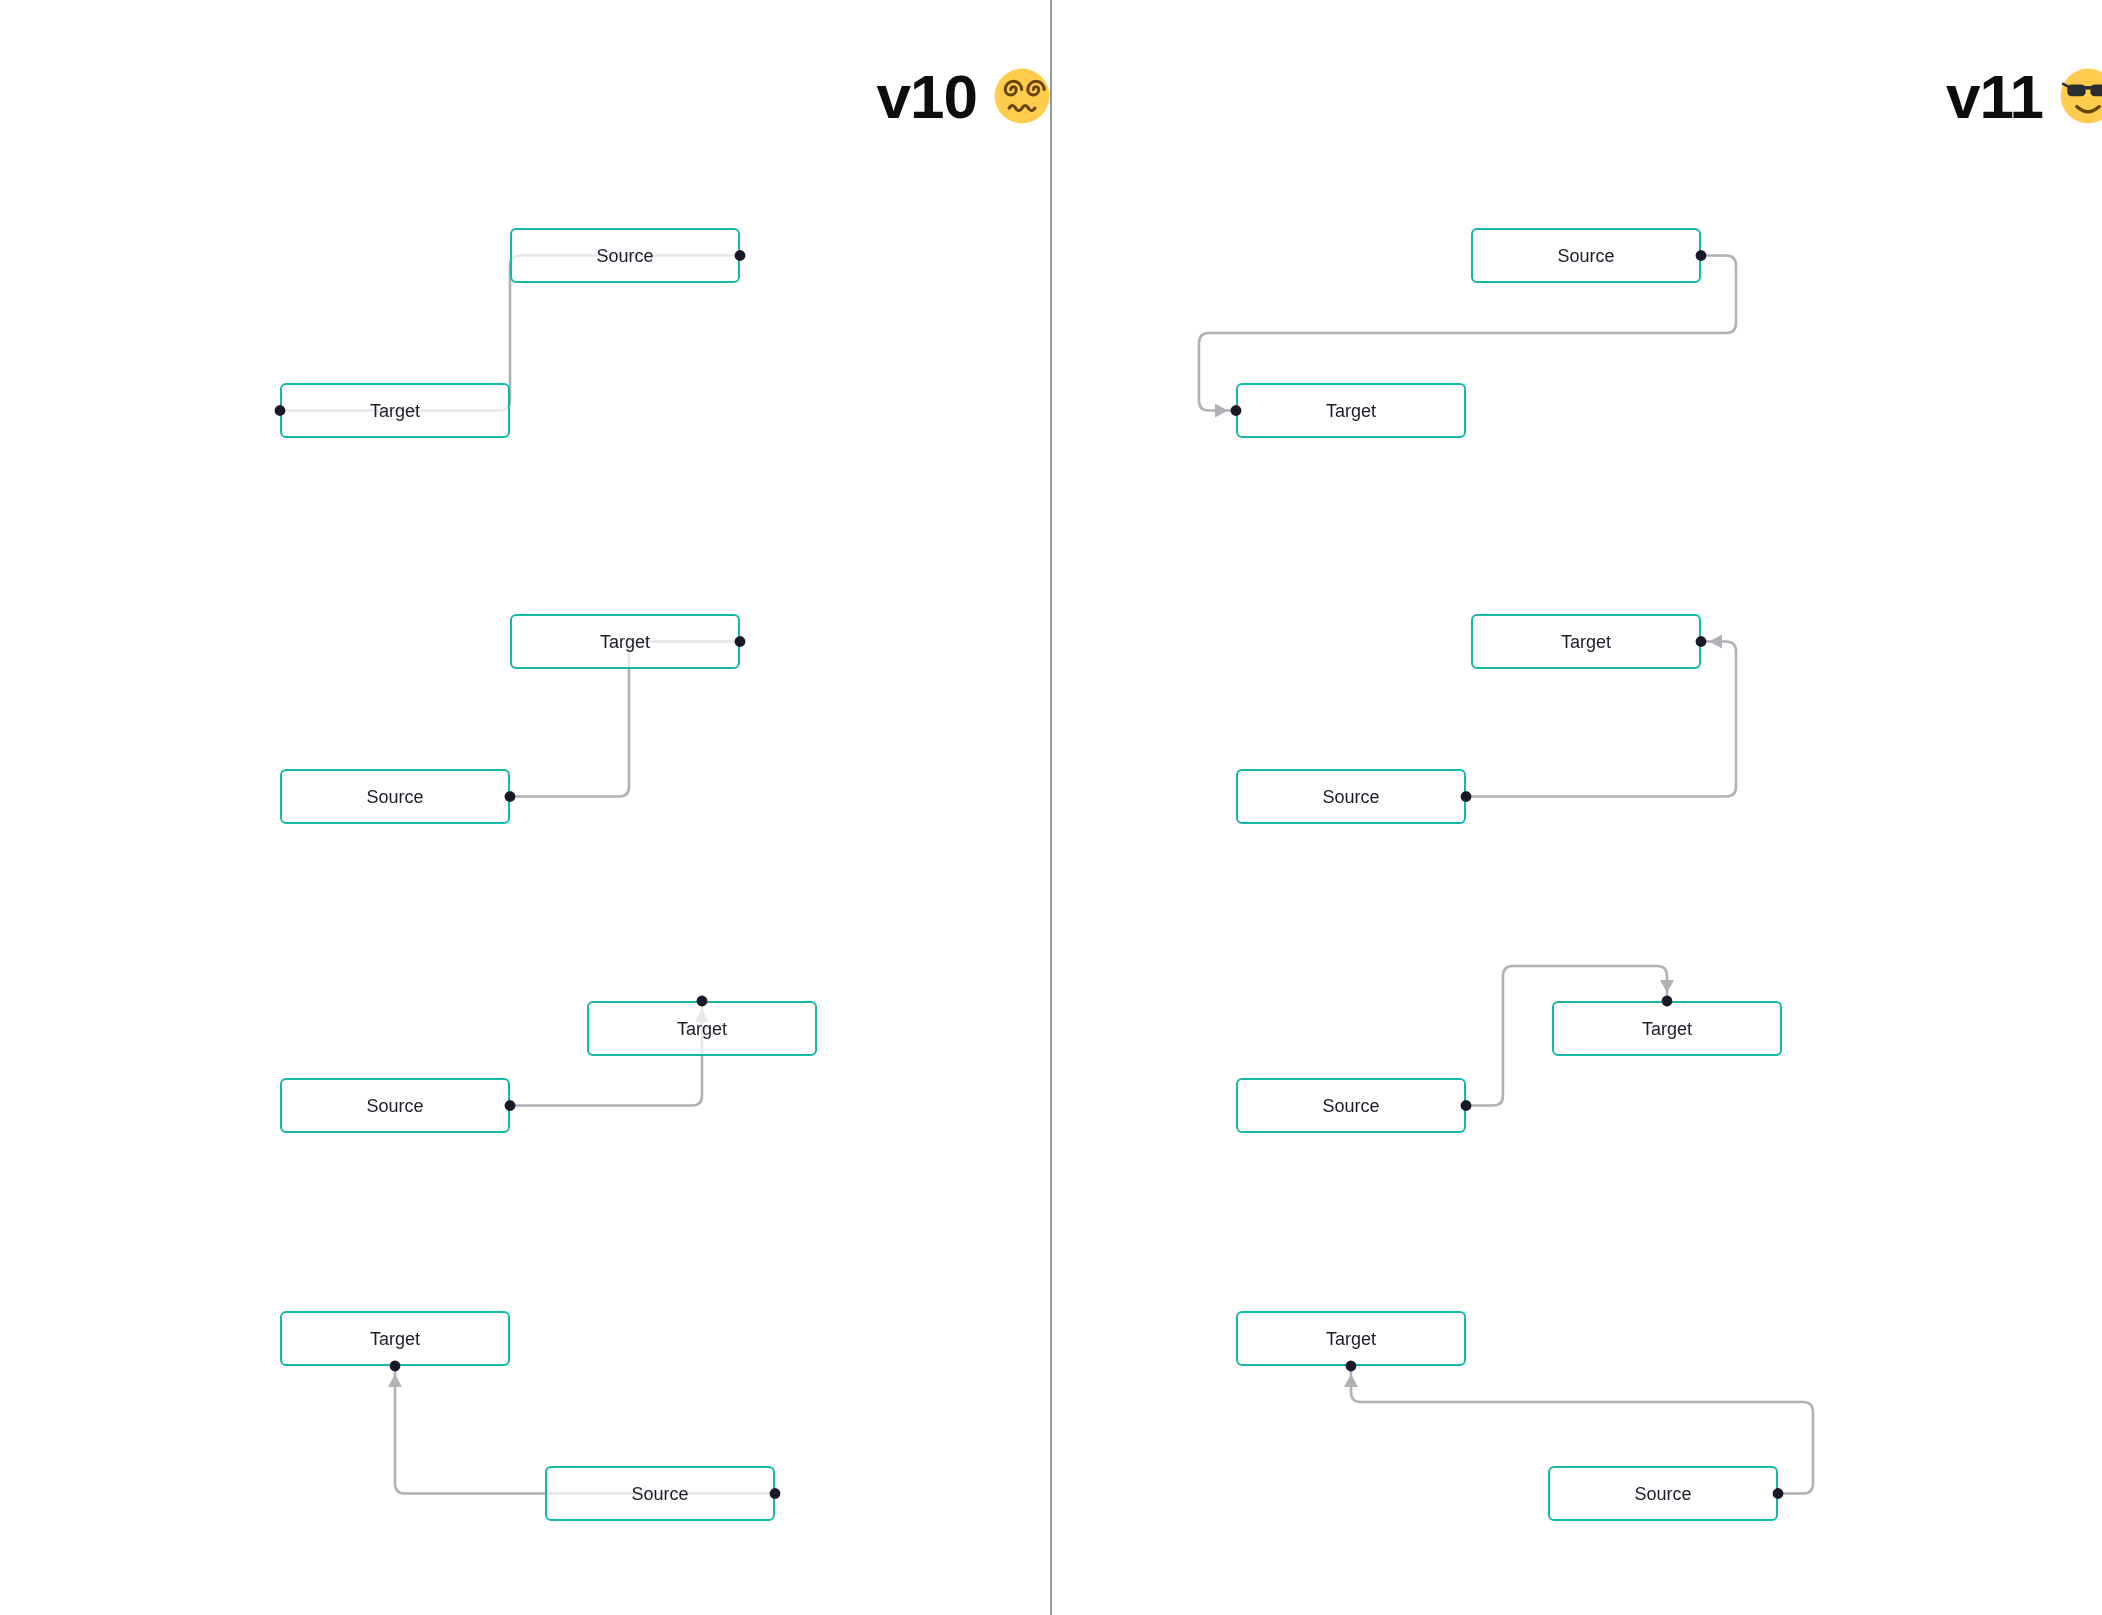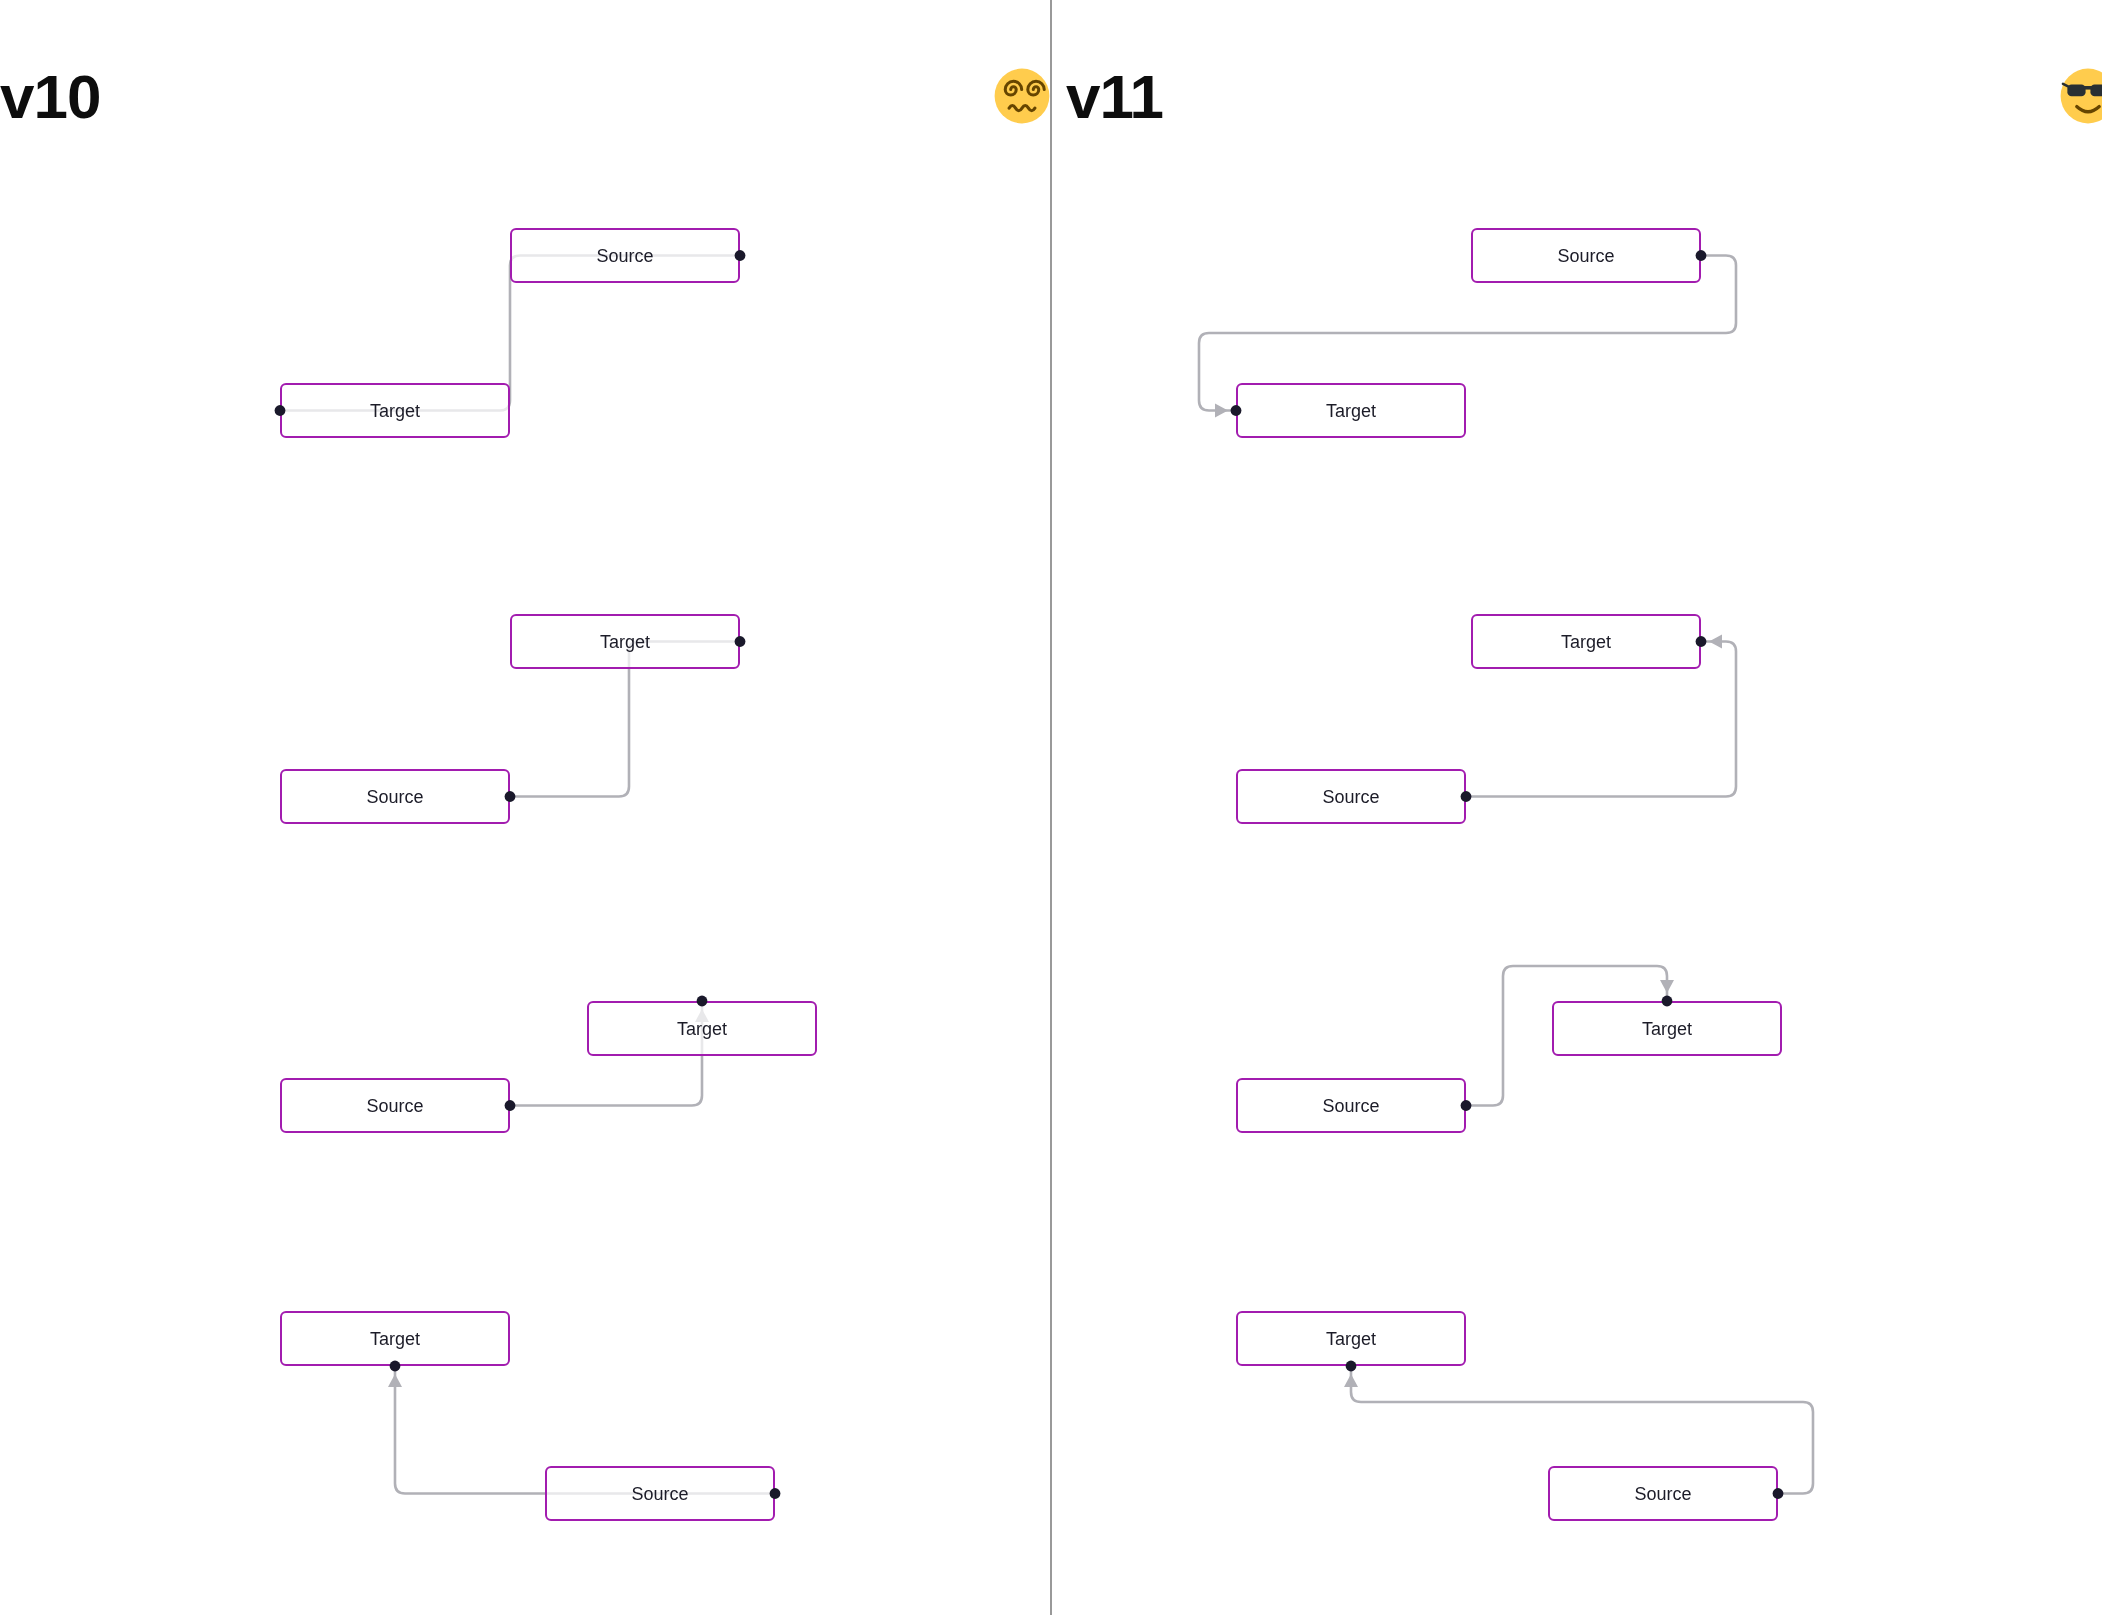--- a/index.html
+++ b/index.html
@@ -11,41 +11,41 @@
   }
   #canvas { position: relative; width: 2102px; height: 1615px; background: #ffffff; }
 
   #divider {
     position: absolute; top: 0; bottom: 0; width: 2px;
     background: #999999; z-index: 0;
   }
 
   .panel-title {
     position: absolute; top: 58px; height: 76px; width: 1051px;
-    display: flex; align-items: center; justify-content: space-between;
+    display: flex; align-items: center; justify-content: flex-end;
     gap: 16px; z-index: 4;
   }
   .panel-title .title-text {
     font-size: 62px; font-weight: 700; color: #0d0d0d; letter-spacing: -1px;
   }
   .panel-title svg.emoji { width: 58px; height: 58px; }
   #title-left  { left: 0; }
   #title-right { left: 1051px; margin-left: 15px; }
 
   svg.layer { position: absolute; left: 0; top: 0; z-index: 1; pointer-events: none; }
   svg.layer path.edge { pointer-events: stroke; }
   #handle-layer { z-index: 3; }
   #handle-layer circle { pointer-events: auto; }
 
   #node-layer { position: absolute; left: 0; top: 0; width: 100%; height: 100%; z-index: 2; }
   .flow-node {
     position: absolute;
     box-sizing: border-box;
     background: rgba(255,255,255,0.70);
-    border: 2px solid #a21caf;
+    border: 2px solid #14b8a6;
     border-radius: 6px;
     display: flex; align-items: center; justify-content: center;
     cursor: grab;
   }
   .flow-node .node-label {
     font-size: 18px; color: #1c1c28; line-height: 1;
   }
 </style>
 </head>
 <body>

